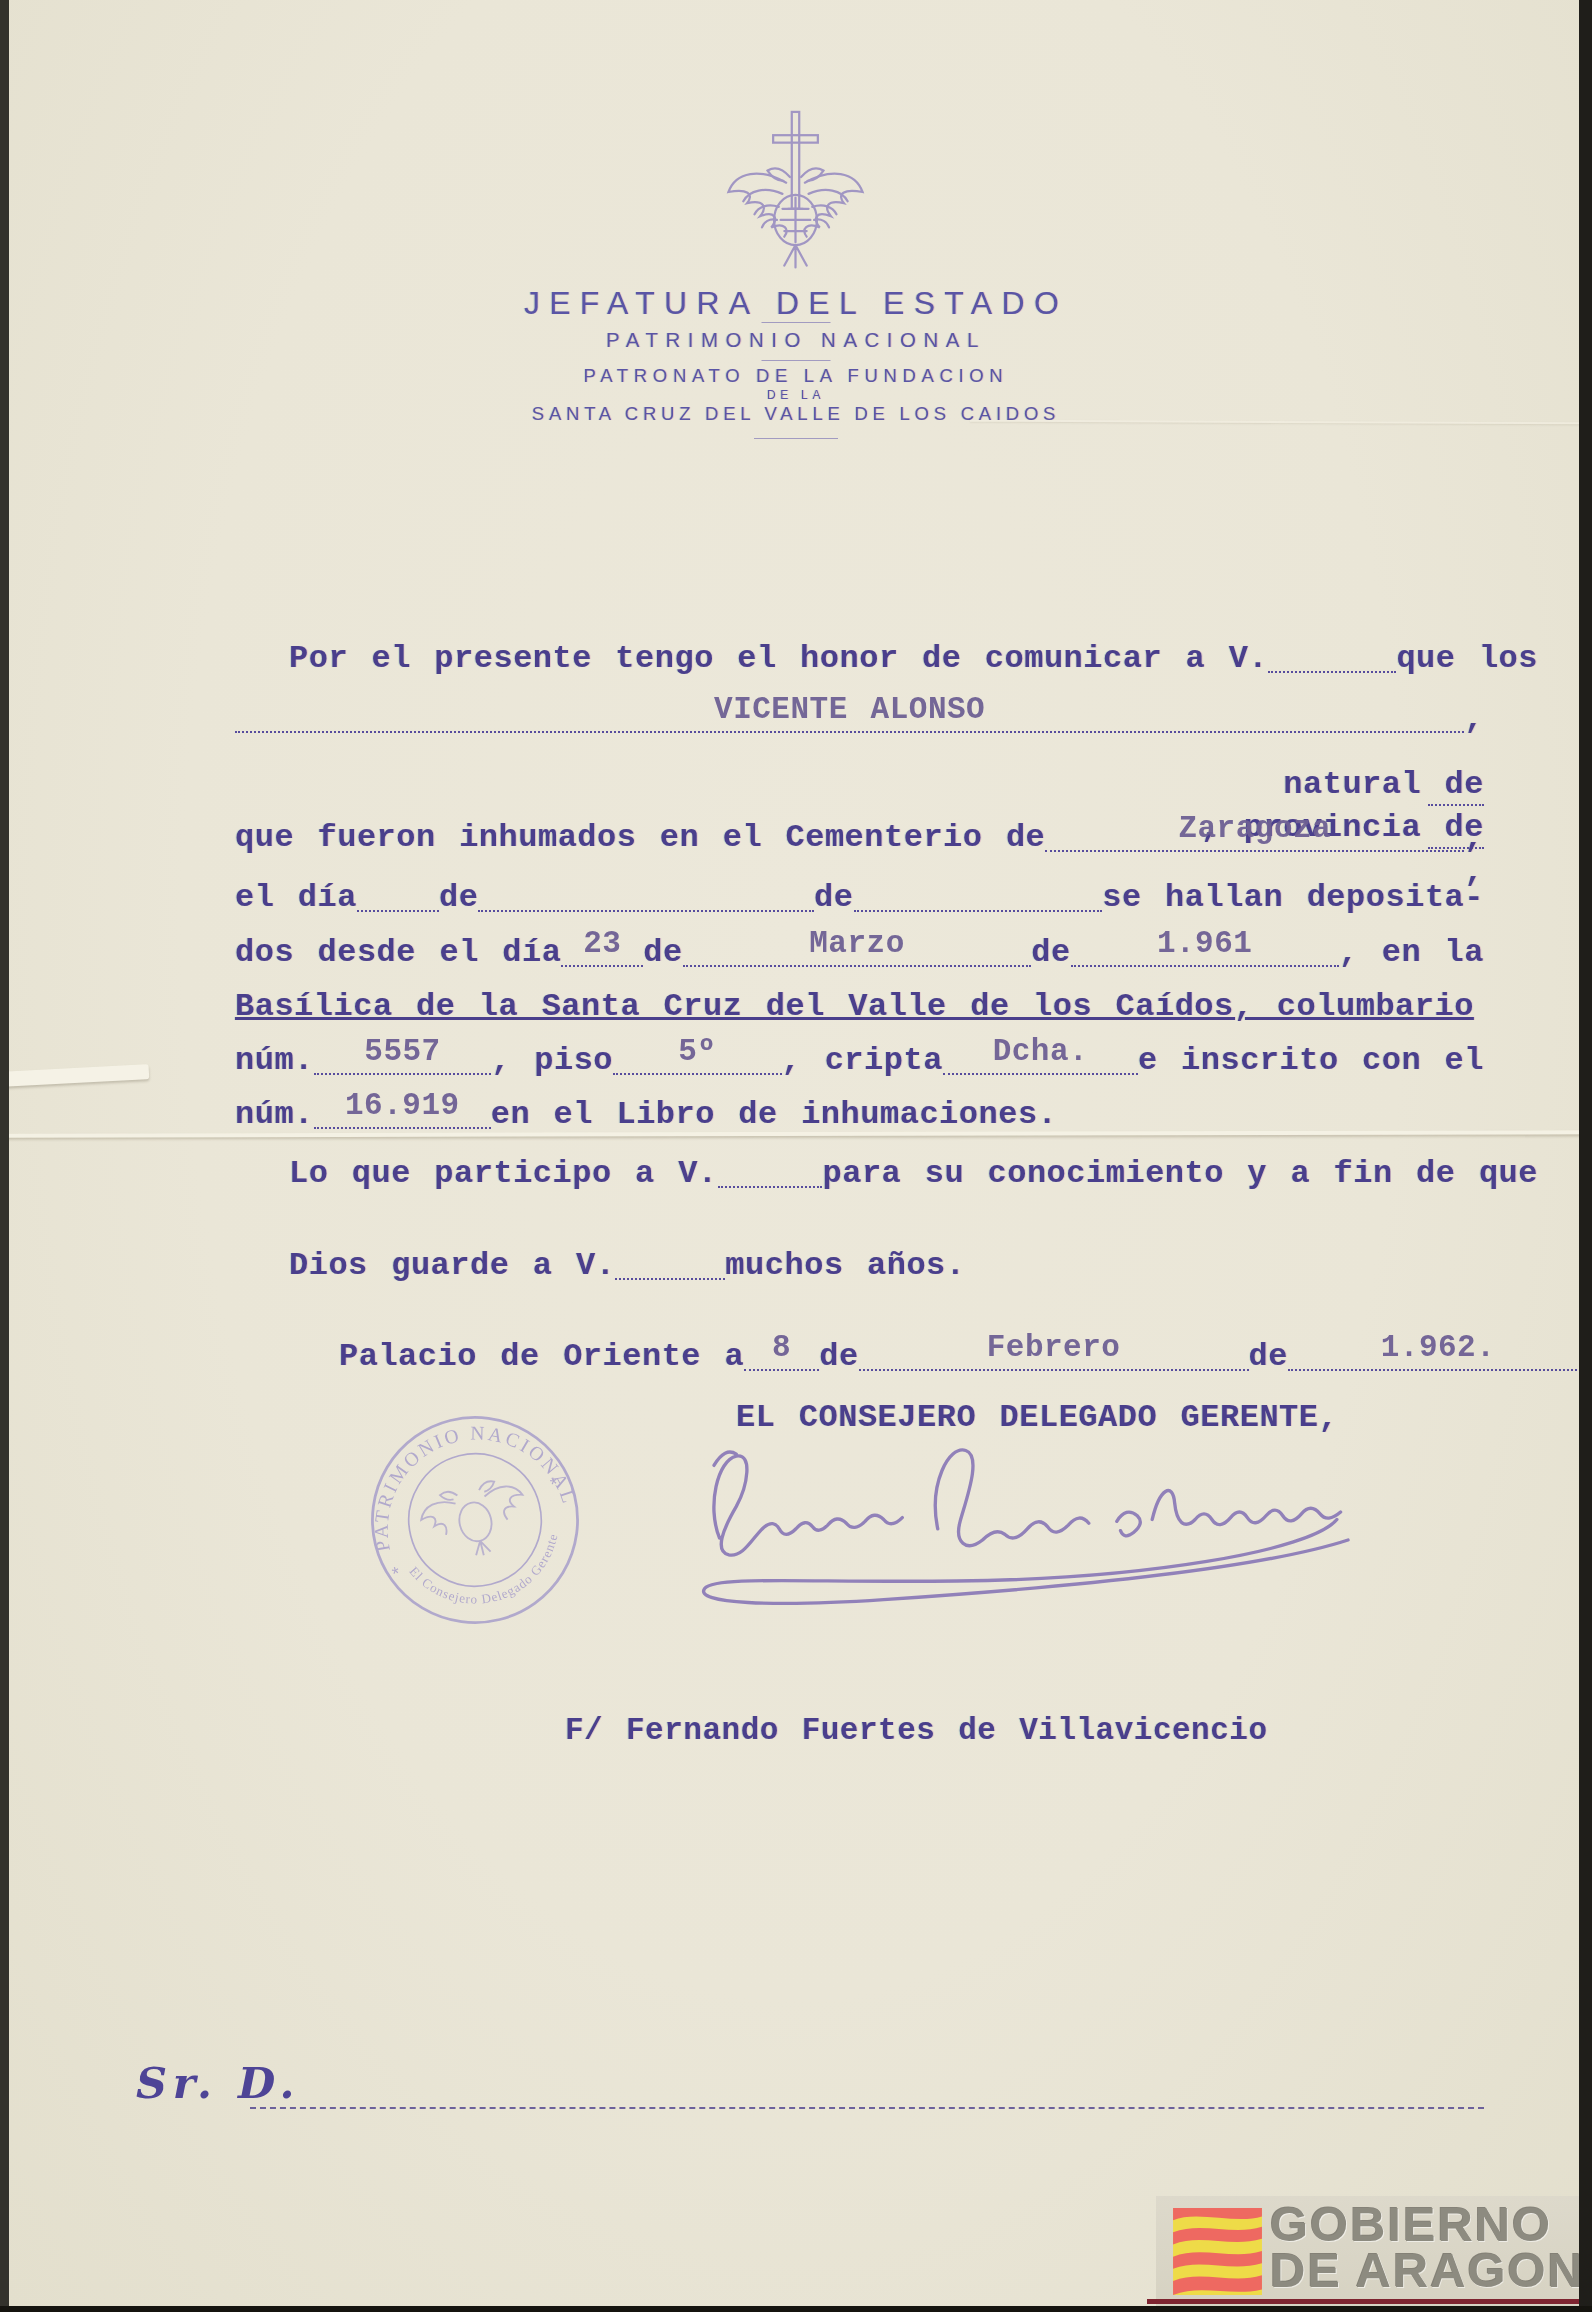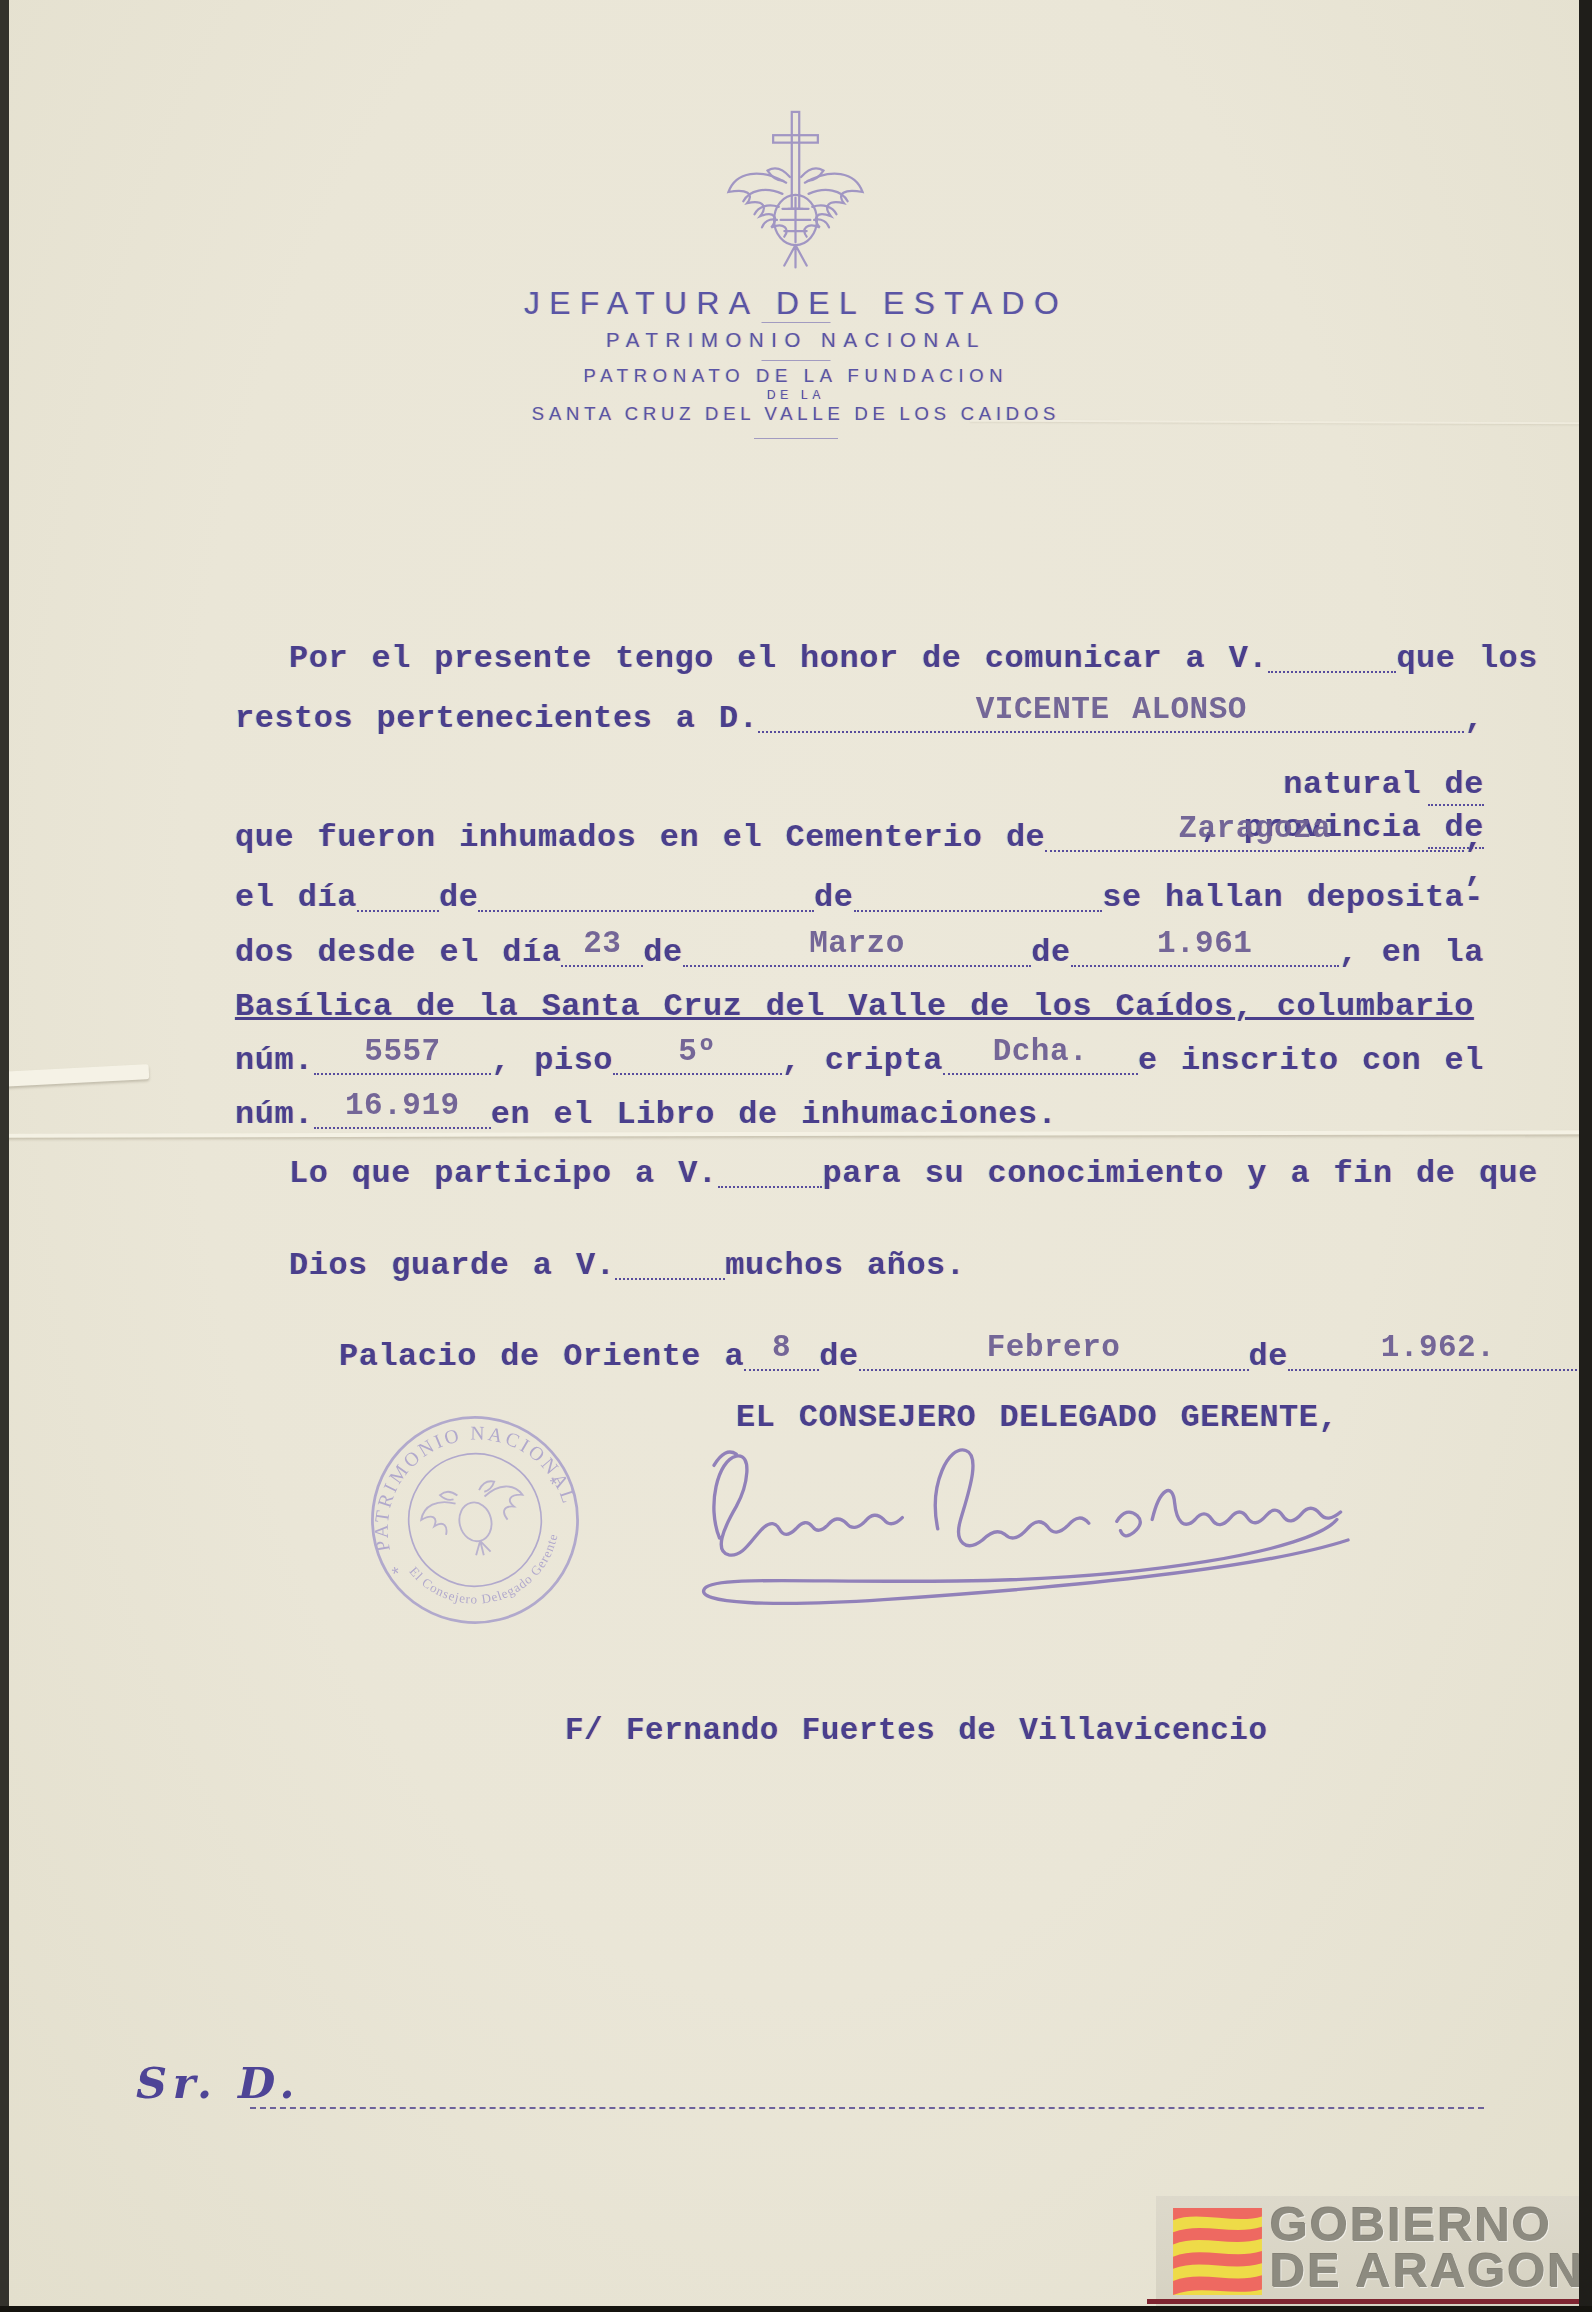--- a/index.html
+++ b/index.html
@@ -107,21 +107,21 @@
   <div class="lh lh4">DE LA</div>
   <div class="lh lh3">PATRONATO DE LA FUNDACION</div>
   <div class="lh lh5">SANTA CRUZ DEL VALLE DE LOS CAIDOS</div>
   <div class="rule rule3"></div>
 
   <div class="line tw indent1" style="top:641px;">
     <span>Por el presente tengo el honor de comunicar a V.</span><span class="fill grow"></span><span>que los</span>
   </div>
 
   <div class="line tw" style="top:701px;">
-    <span>restos pertenecientes a D.</span><span class="fill grow"><i class="val">VICENTE ALONSO</i></span><span>,</span>
+    <span class="fill grow"><i class="val">VICENTE ALONSO</i></span><span>,</span>
   </div>
 
   <div class="line tw" style="top:767px;flex-direction:column;">
     <span>natural de</span><span class="fill grow" style="flex-grow:1;"></span><span>, provincia de</span><span class="fill grow" style="flex-grow:1.45;"></span><span>,</span>
   </div>
 
   <div class="line tw" style="top:820px;">
     <span>que fueron inhumados en el Cementerio de</span><span class="fill grow"><i class="val">Zaragoza</i></span><span>,</span>
   </div>
 

